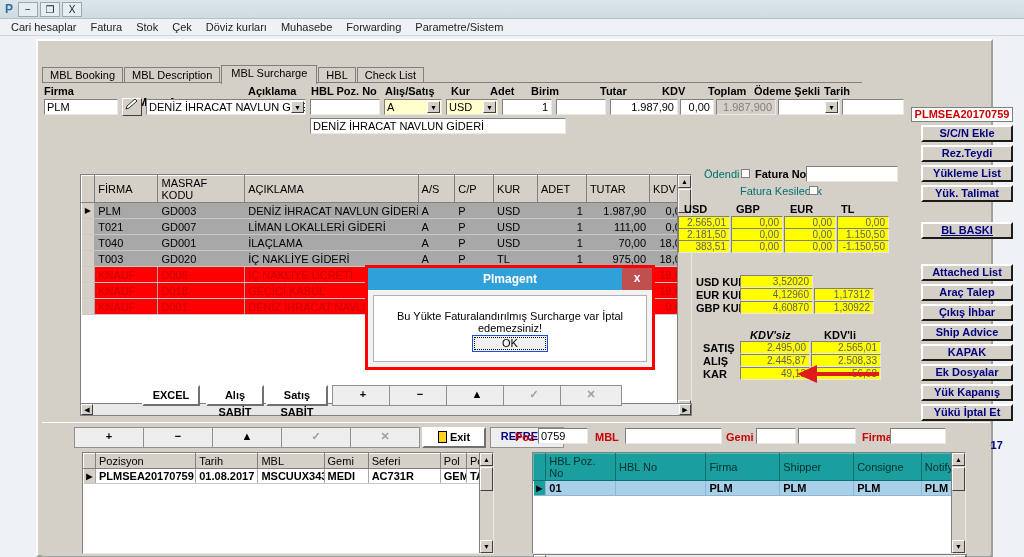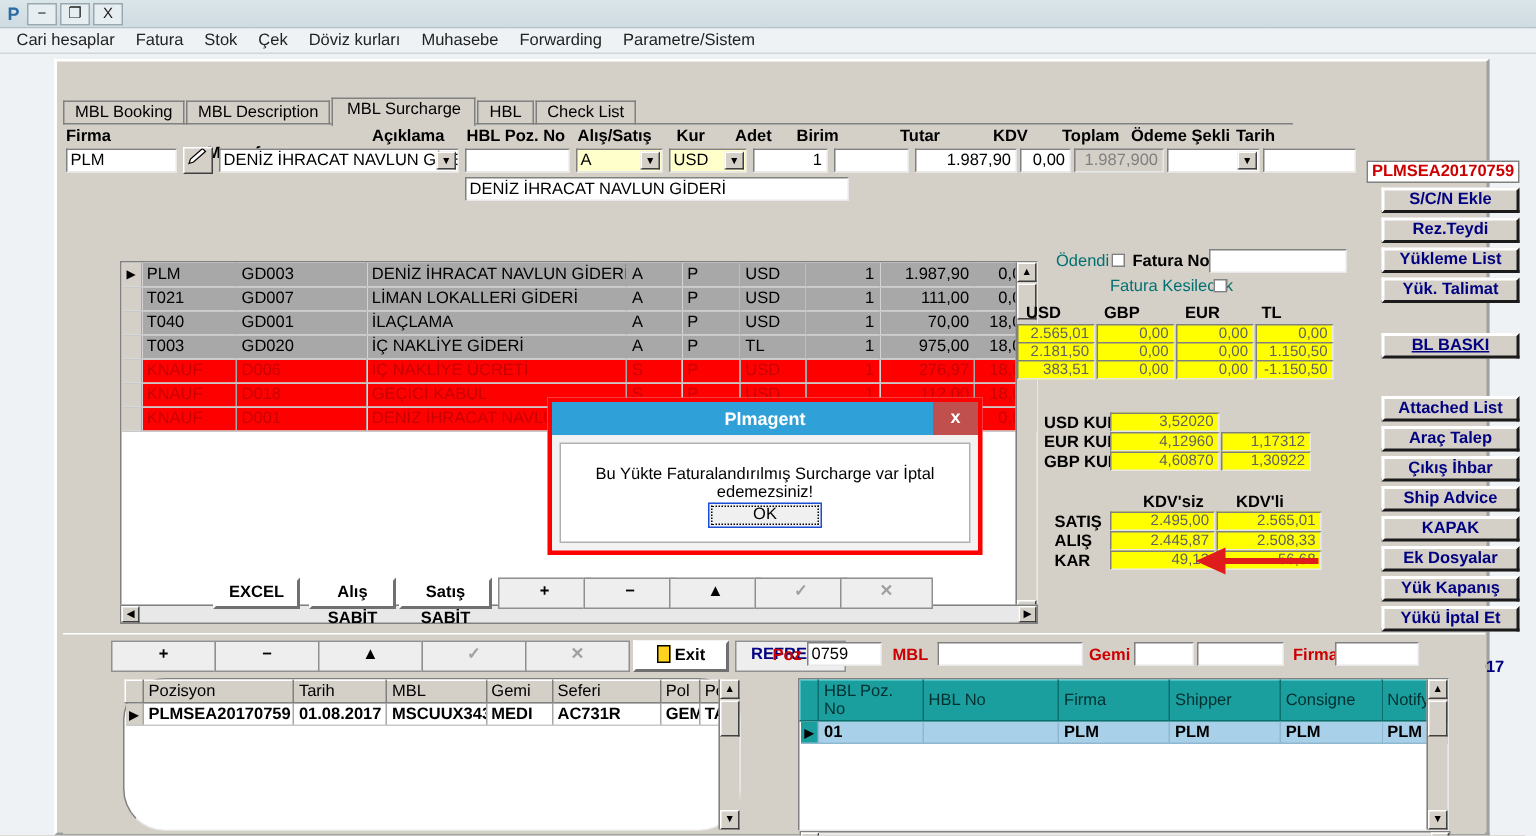--- a/index.html
+++ b/index.html
@@ -295,20 +295,32 @@
             <col style="width:85px">
             <col style="width:170px">
           <col style="width:36px">
             <col style="width:38px">
             <col style="width:43px">
             <col style="width:48px">
           <col style="width:62px">
             <col style="width:40px">
         </colgroup>
         <tbody>
+            <tr>
+          <th class="rowmark"></th>
+          <th>FİRMA</th>
+          <th>MASRAF KODU</th>
+          <th>AÇIKLAMA</th>
+          <th>A/S</th>
+          <th>C/P</th>
+          <th>KUR</th>
+          <th>ADET</th>
+          <th>TUTAR</th>
+          <th>KDV</th>
+        </tr>
         <tr class="sel">
           <td class="rowmark">▶</td>
           <td>PLM</td>
           <td>GD003</td>
           <td>DENİZ İHRACAT NAVLUN GİDERİ</td>
           <td>A</td>
           <td>P</td>
           <td>USD</td>
           <td style="text-align:right">1</td>
           <td style="text-align:right">1.987,90</td>
@@ -429,21 +441,21 @@
 
       <div class="lbl" style="left:18px; top:110px;">USD KUR</div>
       <div class="cell" style="left:62px; top:109px; width:73px;">3,52020</div>
       <div class="lbl" style="left:18px; top:123px;">EUR KUR</div>
       <div class="cell" style="left:62px; top:122px; width:73px;text-align:right;">4,12960</div>
       <div class="cell" style="left:136px;top:122px; width:60px;">1,17312</div>
       <div class="lbl" style="left:18px; top:136px;">GBP KUR</div>
       <div class="cell" style="left:62px; top:135px; width:73px;">4,60870</div>
       <div class="cell" style="left:136px;top:135px; width:60px;">1,30922</div>
 
-      <div class="lbl" style="left:84px; top:163px;">KDV'siz</div>
+      <div class="lbl" style="left:72px; top:163px;font-style:italic;">KDV'siz</div>
       <div class="lbl" style="left:146px;top:163px;">KDV'li</div>
 
       <div class="lbl" style="left:25px; top:176px;">SATIŞ</div>
       <div class="cell" style="left:62px; top:175px; width:70px;">2.495,00</div>
       <div class="cell" style="left:133px;top:175px; width:70px;">2.565,01</div>
       <div class="lbl" style="left:25px; top:189px;">ALIŞ</div>
       <div class="cell" style="left:62px; top:188px; width:70px;">2.445,87</div>
       <div class="cell" style="left:133px;top:188px; width:70px;">2.508,33</div>
       <div class="lbl" style="left:25px; top:202px;">KAR</div>
       <div class="cell" style="left:62px; top:201px; width:70px;">49,13</div>
@@ -496,21 +508,21 @@
       <div class="lbl" style="position:absolute; left:473px; top:8px; color:#cc0000;">Poz</div>
       <div class="fld" style="left:496px; top:5px; width:50px;">0759</div>
       <div class="lbl" style="position:absolute; left:553px; top:8px; color:#cc0000;">MBL</div>
       <div class="fld" style="left:583px; top:5px; width:97px;"></div>
       <div class="lbl" style="position:absolute; left:684px; top:8px; color:#cc0000;">Gemi</div>
       <div class="fld" style="left:714px; top:5px; width:40px;"></div>
       <div class="fld" style="left:756px; top:5px; width:58px;"></div>
       <div class="lbl" style="position:absolute; left:820px; top:8px; color:#cc0000;">Firma</div>
       <div class="fld" style="left:848px; top:5px; width:56px;"></div>
 
-      <div class="lgrid" style="left:40px; top:29px; width:412px; height:102px;border-radius:28px;">
+      <div class="lgrid" style="left:40px; top:29px; width:412px; height:102px;">
         <table class="lg">
           <colgroup>
             <col style="width:12px">
               <col style="width:100px">
               <col style="width:62px">
               <col style="width:66px">
             <col style="width:44px">
               <col style="width:72px">
               <col style="width:26px">
               <col style="width:26px">

